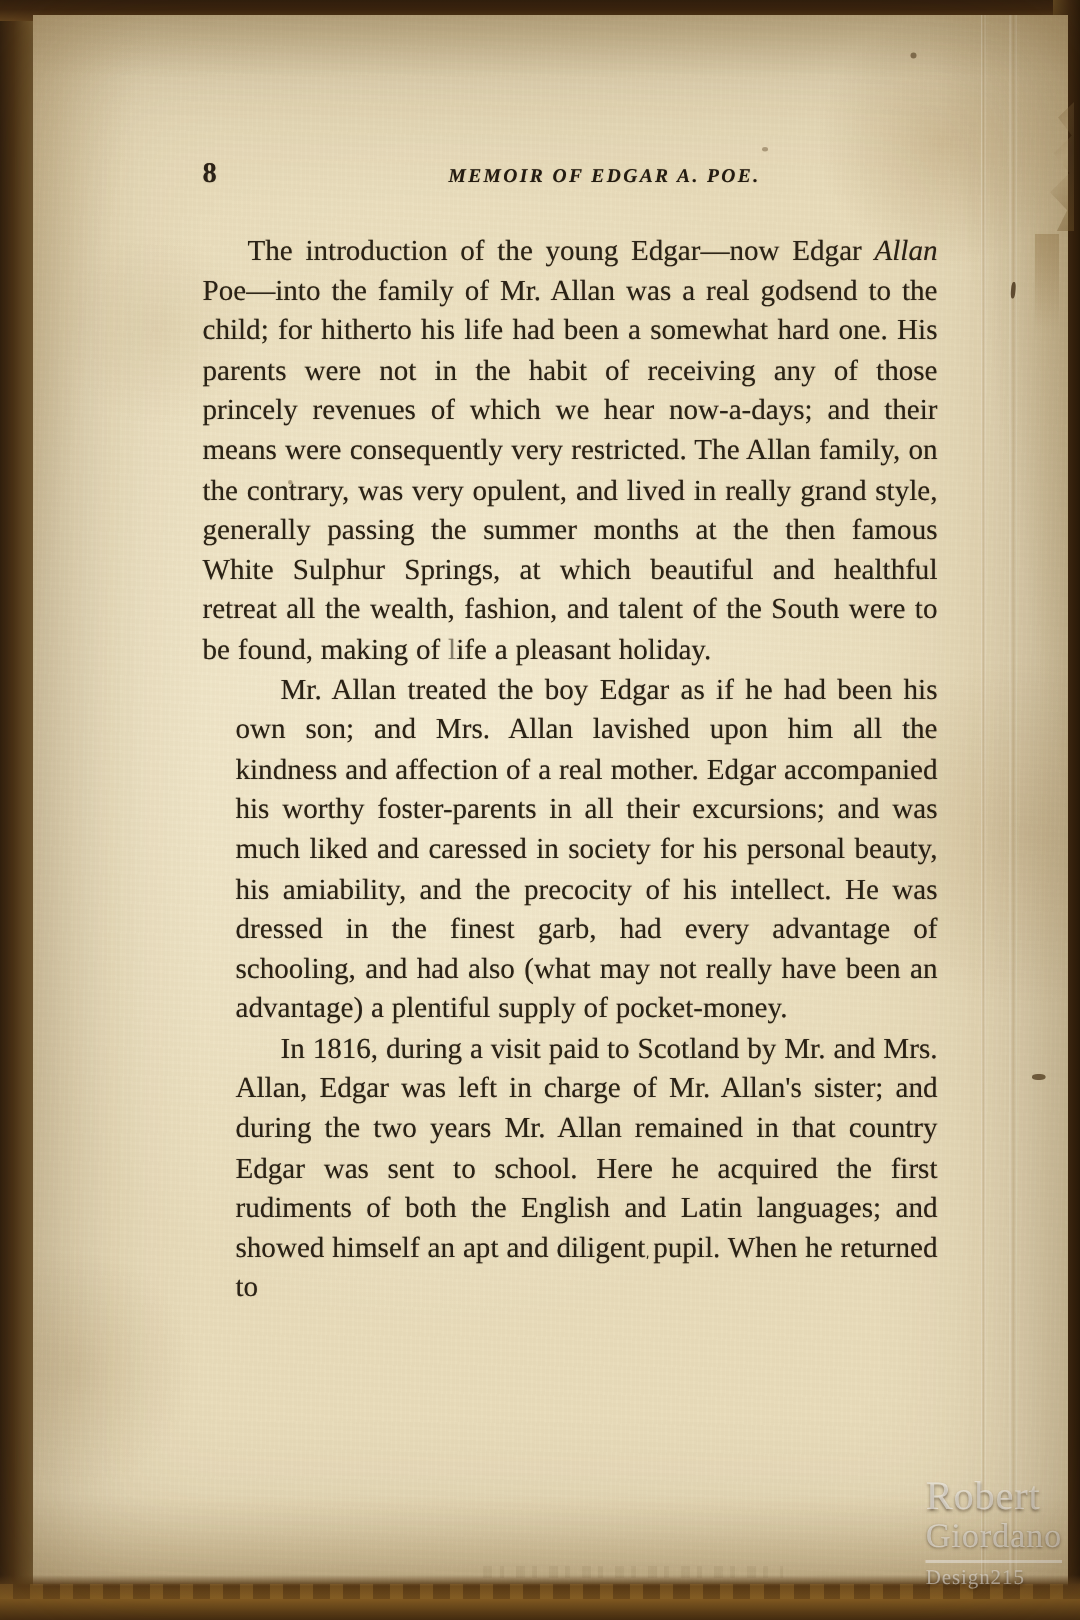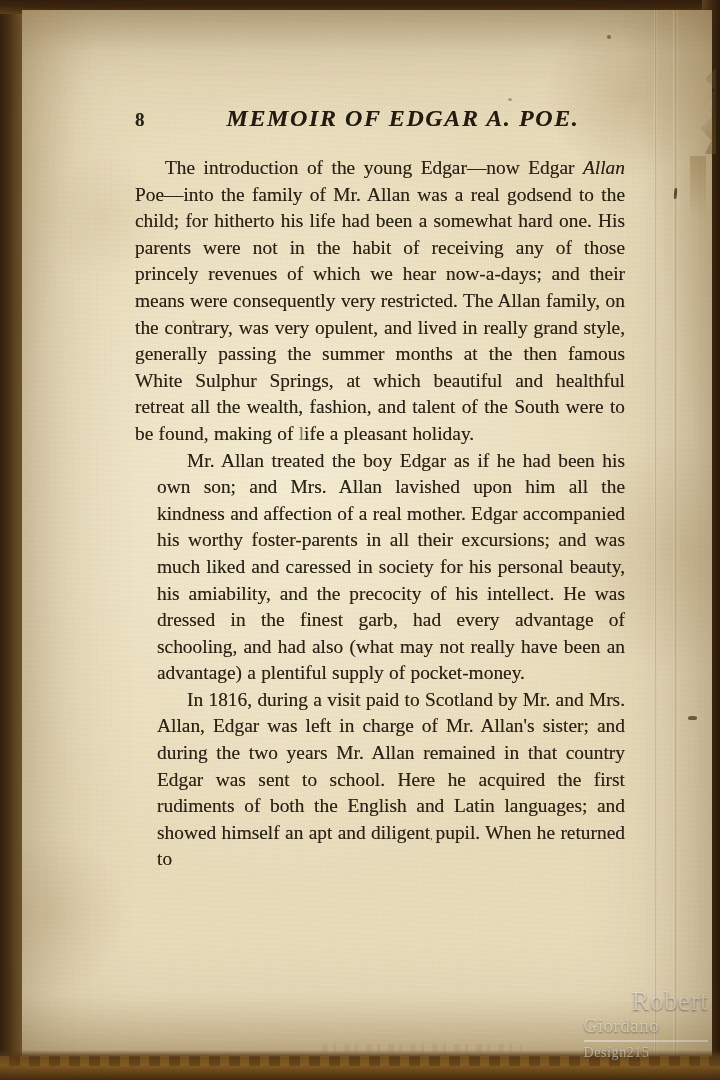--- a/index.html
+++ b/index.html
@@ -157,21 +157,21 @@
     color: #2c2318;
     width: 70px;
     letter-spacing: .2px;
   }
   .runtitle {
     flex: 1;
     text-align: center;
     font-family: "Liberation Serif", "DejaVu Serif", serif;
     font-style: italic;
     font-weight: 700;
-    font-size: 24px;
+    font-size: 13px;
     letter-spacing: 1.6px;
     color: #241c12;
     padding-right: 24px;
     white-space: nowrap;
   }
 
   
   .para {
     font-family: "Liberation Serif", "DejaVu Serif", serif;
     font-size: 19.4px;
@@ -227,22 +227,22 @@
     right: 12px;
     bottom: 20px;
     text-align: left;
     color: rgba(255,255,255,.60);
     font-family: "Liberation Serif", "DejaVu Serif", serif;
     line-height: 1.0;
     text-shadow: 0 1px 2px rgba(40,25,10,.5);
     pointer-events: none;
     user-select: none;
   }
-  #watermark .wm1 { font-size: 27px; letter-spacing: .5px; margin-left: 48px; }
-  #watermark .wm2 { font-size: 19px; letter-spacing: .5px; margin-top: 1px; }
+  #watermark .wm1 { font-size: 27px; letter-spacing: .5px; }
+  #watermark .wm2 { font-size: 23px; letter-spacing: .5px; margin-top: 1px; }
   #watermark .wmrule {
     height: 2px;
     background: rgba(255,255,255,.55);
     margin: 5px 0 4px 0;
   }
   #watermark .wm3 { font-size: 14px; letter-spacing: .6px; }
 
   
   #vignette {
     position: absolute; inset: 0;

